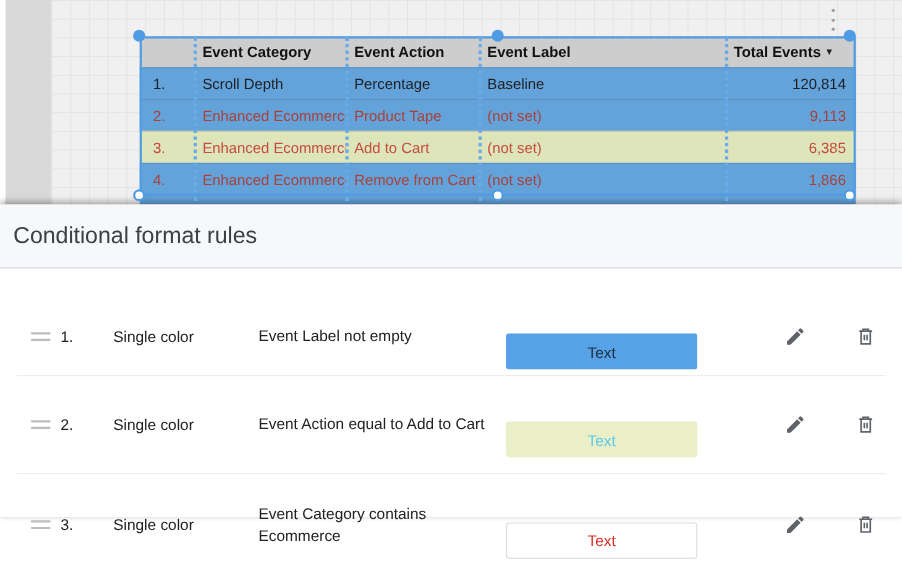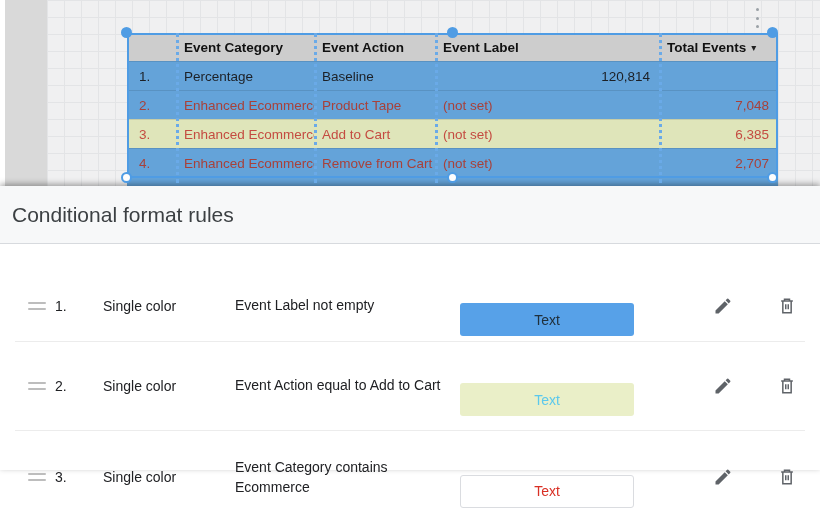--- a/index.html
+++ b/index.html
@@ -97,44 +97,45 @@
           <div>Event Category</div>
           <div>Event Action</div>
           <div>Event Label</div>
           <div class="cell-total">
             <span>Total Events</span>
             <span class="sort-arrow">▾</span>
           </div>
         </div>
         <div class="trow drow">
           <div class="cell-num">1.</div>
+          <div>Scroll Depth</div>
           <div>Percentage</div>
           <div>Baseline</div>
           <div class="cell-total">120,814</div>
         </div>
         <div class="trow drow red">
           <div class="cell-num">2.</div>
           <div>Enhanced Ecommerce</div>
           <div>Product Tape</div>
           <div>(not set)</div>
-          <div class="cell-total">7,048</div>
+          <div class="cell-total">9,113</div>
         </div>
         <div class="trow drow hl">
           <div class="cell-num">3.</div>
           <div>Enhanced Ecommerce</div>
           <div>Add to Cart</div>
           <div>(not set)</div>
           <div class="cell-total">6,385</div>
         </div>
         <div class="trow drow red">
           <div class="cell-num">4.</div>
           <div>Enhanced Ecommerce</div>
           <div>Remove from Cart</div>
           <div>(not set)</div>
-          <div class="cell-total">2,707</div>
+          <div class="cell-total">1,866</div>
         </div>
         <div class="trow drow red">
           <div class="cell-num">5.</div>
           <div>Enhanced Ecommerce</div>
           <div>Quickview Click</div>
           <div>Android Tape Hoodie Black</div>
           <div class="cell-total">1,220</div>
         </div>
       </div>
 

